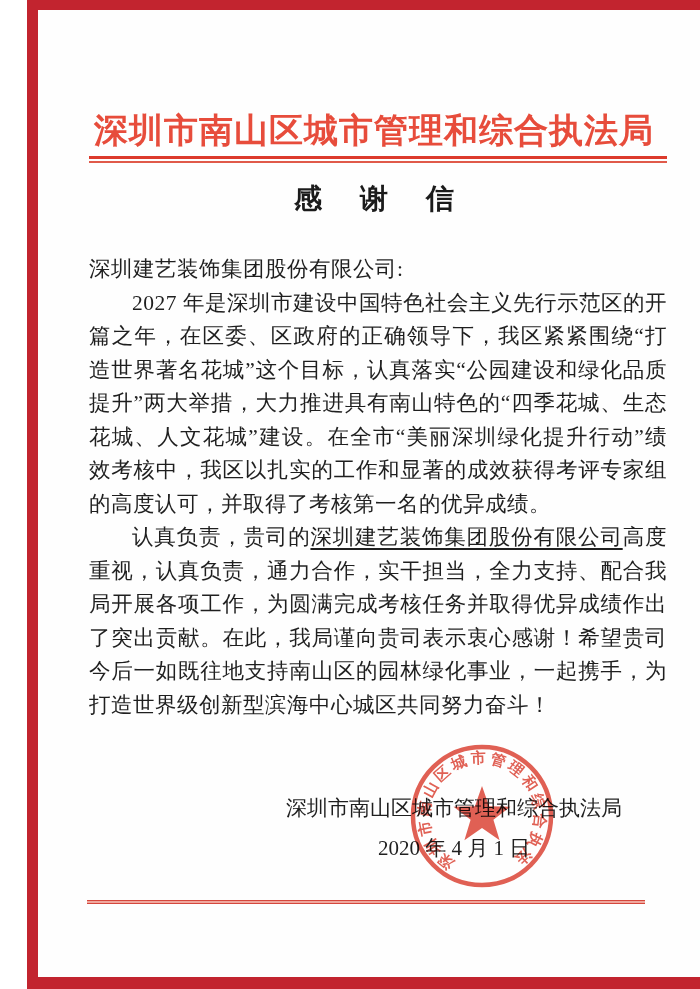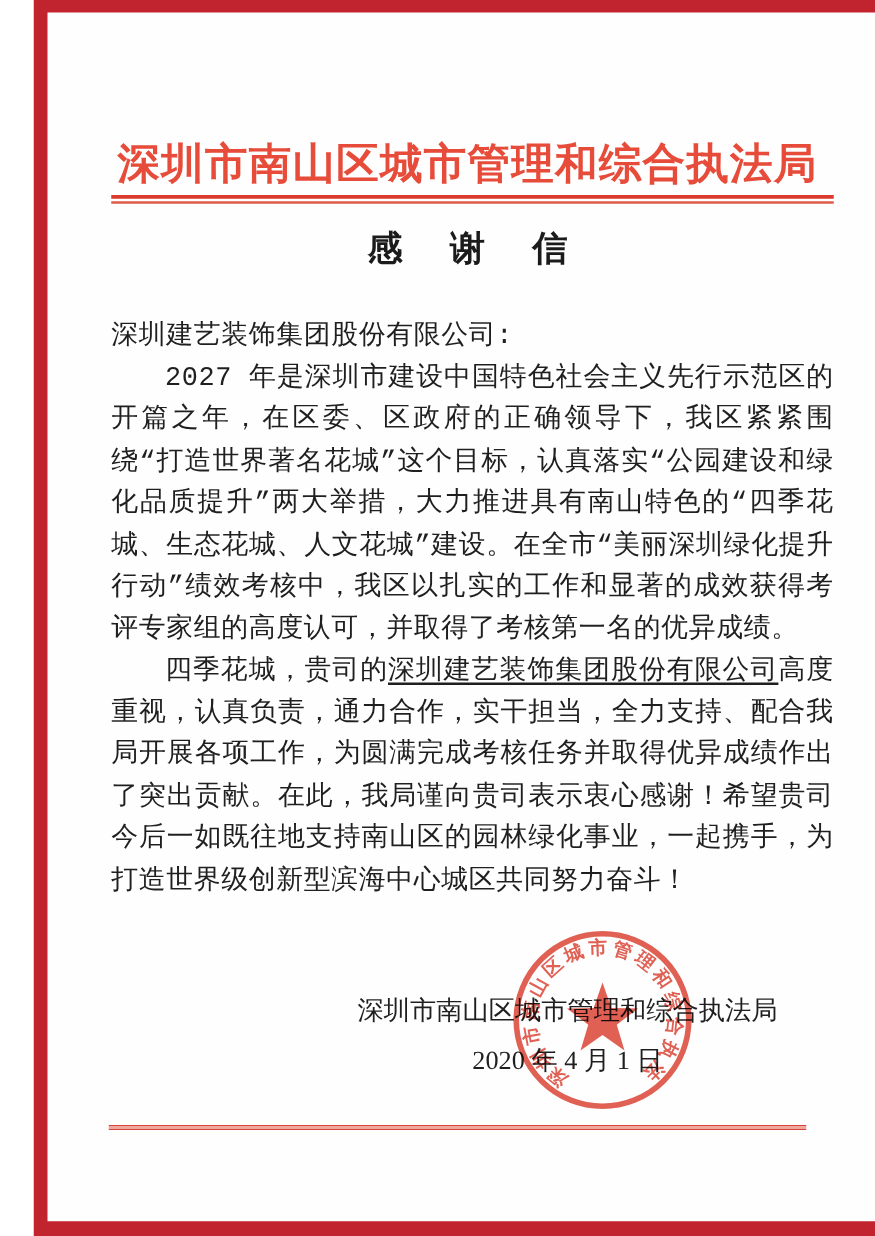--- a/index.html
+++ b/index.html
@@ -49,21 +49,20 @@
     white-space:nowrap;
   }
   .body-text{
     position:absolute;
     top:243px;left:51px;width:578px;
     font-size:21.5px;
     line-height:33.5px;
     letter-spacing:0.5px;
     color:#1f1f1f;
     text-align:justify;
-    font-family:Liberation Mono, monospace;
   }
   .body-text p{margin:0;}
   .body-text p.indent{text-indent:2em;}
   .underlined{text-decoration:underline;text-underline-offset:4px;}
   .signature{
     position:absolute;
     top:778px;right:88px;
     text-align:center;
     font-size:21px;
     color:#1f1f1f;
@@ -100,21 +99,21 @@
       <div class="thick"></div>
       <div class="gap"></div>
       <div class="thin"></div>
     </div>
 
     <div class="letter-title">感谢信</div>
 
     <div class="body-text">
       <p>深圳建艺装饰集团股份有限公司:</p>
       <p class="indent">2027 年是深圳市建设中国特色社会主义先行示范区的开篇之年，在区委、区政府的正确领导下，我区紧紧围绕“打造世界著名花城”这个目标，认真落实“公园建设和绿化品质提升”两大举措，大力推进具有南山特色的“四季花城、生态花城、人文花城”建设。在全市“美丽深圳绿化提升行动”绩效考核中，我区以扎实的工作和显著的成效获得考评专家组的高度认可，并取得了考核第一名的优异成绩。</p>
-      <p class="indent"><span>四季花城，贵司的</span><span class="underlined">深圳建艺装饰集团股份有限公司</span><span>高度重视，认真负责，通力合作，实干担当，全力支持、配合我局开展各项工作，为圆满完成考核任务并取得优异成绩作出了突出贡献。在此，我局谨向贵司表示衷心感谢！希望贵司今后一如既往地支持南山区的园林绿化事业，一起携手，为打造世界级创新型滨海中心城区共同努力奋斗！</span></p>
+      <p class="indent"><span>认真负责，贵司的</span><span class="underlined">深圳建艺装饰集团股份有限公司</span><span>高度重视，认真负责，通力合作，实干担当，全力支持、配合我局开展各项工作，为圆满完成考核任务并取得优异成绩作出了突出贡献。在此，我局谨向贵司表示衷心感谢！希望贵司今后一如既往地支持南山区的园林绿化事业，一起携手，为打造世界级创新型滨海中心城区共同努力奋斗！</span></p>
     </div>
 
     <div class="signature">
       <div>深圳市南山区城市管理和综合执法局</div>
       <div>2020 年 4 月 1 日</div>
     </div>
 
     <svg class="seal" viewBox="0 0 164 164">
       <circle cx="82" cy="82" r="69" fill="none" stroke="#dd4a3c" stroke-width="4.5"></circle>
       <polygon points="82,52 89.1,72.3 110.5,72.7 93.4,85.7 99.6,106.3 82,94 64.4,106.3 70.6,85.7 53.5,72.7 74.9,72.3" fill="#dd4a3c"></polygon>

